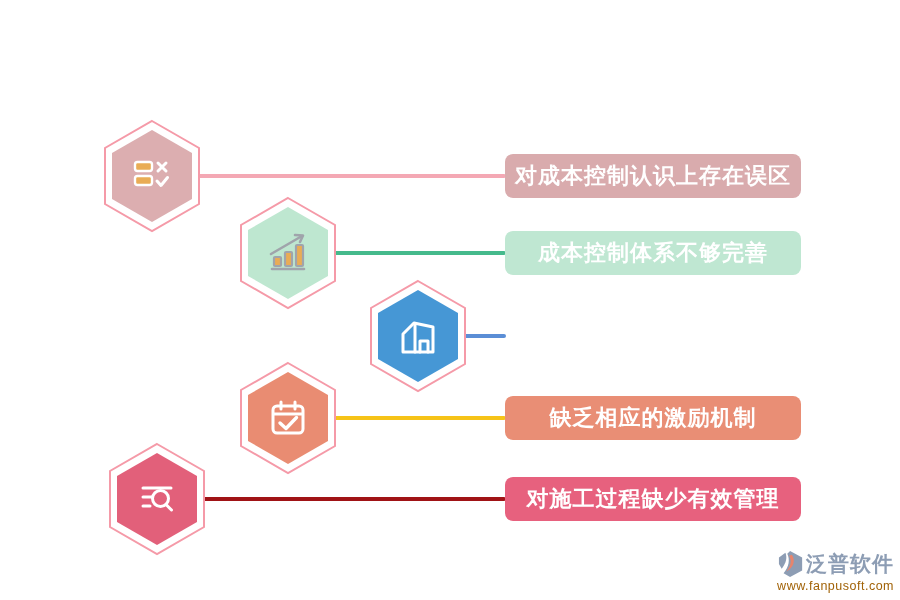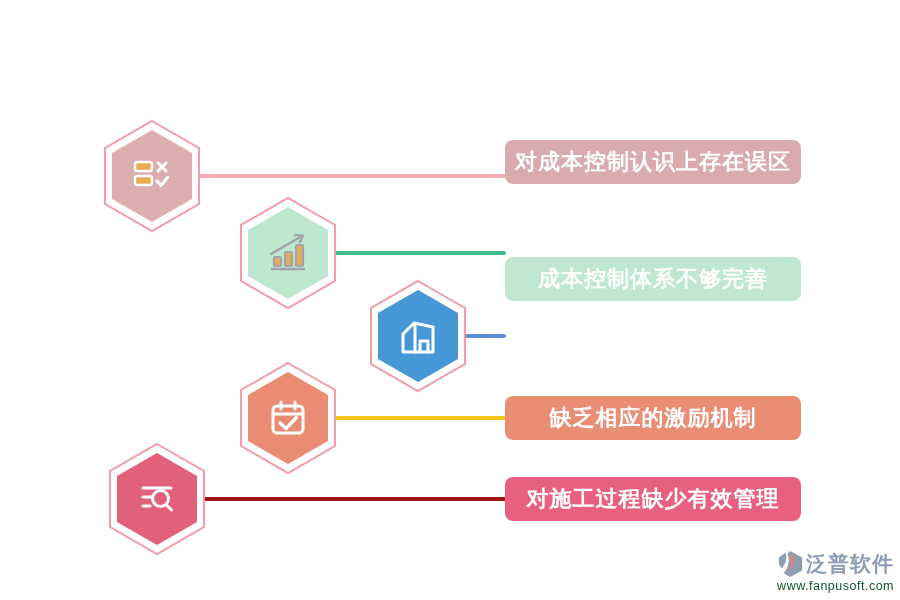--- a/index.html
+++ b/index.html
@@ -17,21 +17,21 @@
   #line1{left:198px;top:174px;width:308px;}
   #line2{left:334px;top:251px;width:172px;}
   #line3{left:464px;top:334px;width:42px;}
   #line4{left:334px;top:416px;width:172px;}
   #line5{left:203px;top:497px;width:303px;}
   .banner{
     position:absolute;left:505px;width:296px;height:44px;border-radius:8px;
     display:flex;align-items:center;justify-content:center;
     color:#ffffff;font-size:22px;font-weight:bold;letter-spacing:1px;white-space:nowrap;
   }
-  #banner1{top:140px;}
+  #banner1{top:154px;}
   #banner2{top:231px;}
   #banner3{top:314px;}
   #banner4{top:396px;}
   #banner5{top:477px;}
   .watermark{
     position:absolute;right:6px;bottom:8px;width:150px;text-align:right;line-height:1;
   }
   .wm-row{display:flex;align-items:center;justify-content:flex-end;gap:2px;}
   .wm-brand{font-size:21px;font-weight:bold;letter-spacing:1px;}
   .wm-url{font-size:12.5px;margin-top:2px;letter-spacing:0.5px;}
@@ -104,35 +104,35 @@
       <line x1="10" y1="22" x2="19" y2="22" stroke="#ffffff" stroke-width="3" stroke-linecap="round"></line>
       <line x1="10" y1="31" x2="17" y2="31" stroke="#ffffff" stroke-width="3" stroke-linecap="round"></line>
       <circle cx="27.5" cy="23.5" r="8" fill="none" stroke="#ffffff" stroke-width="3"></circle>
       <line x1="33.5" y1="30" x2="38.5" y2="35" stroke="#ffffff" stroke-width="3" stroke-linecap="round"></line>
     </g>
   </svg>
 
   <div class="banner" id="banner1" style="background: rgb(217, 171, 173);">
     <span>对成本控制认识上存在误区</span>
   </div>
-  <div class="banner" id="banner2" style="background: rgb(191, 231, 210); margin-top: 26px;">
+  <div class="banner" id="banner2" style="background: rgb(191, 231, 210);">
     <span>成本控制体系不够完善</span>
   </div>
   <div class="banner" id="banner4" style="background: rgb(233, 142, 117);">
     <span>缺乏相应的激励机制</span>
   </div>
   <div class="banner" id="banner5" style="background: rgb(231, 97, 126);">
     <span>对施工过程缺少有效管理</span>
   </div>
 
   <div class="watermark">
     <div class="wm-row">
       <svg width="26" height="28" viewBox="0 0 28 30">
         <path d="M13,1 L26,8 L26,22 L13,29 L6,25 C12,18 13,10 10,4 Z" fill="#8d9db4"></path>
         <path d="M8,3 C10,8 9,14 4,20 L1,15 L1,8 Z" fill="#8d9db4"></path>
         <path d="M12,6 C15,11 14,17 9,23 C17,19 19,11 15,5 Z" fill="#e8846c"></path>
       </svg>
       <span class="wm-brand" style="color: rgb(141, 157, 180);">泛普软件</span>
     </div>
-    <div class="wm-url" style="color: #14532d;">www.fanpusoft.com</div>
+    <div class="wm-url" style="color: #a16207;">www.fanpusoft.com</div>
   </div>
 
 </div>
 
 </body></html>

